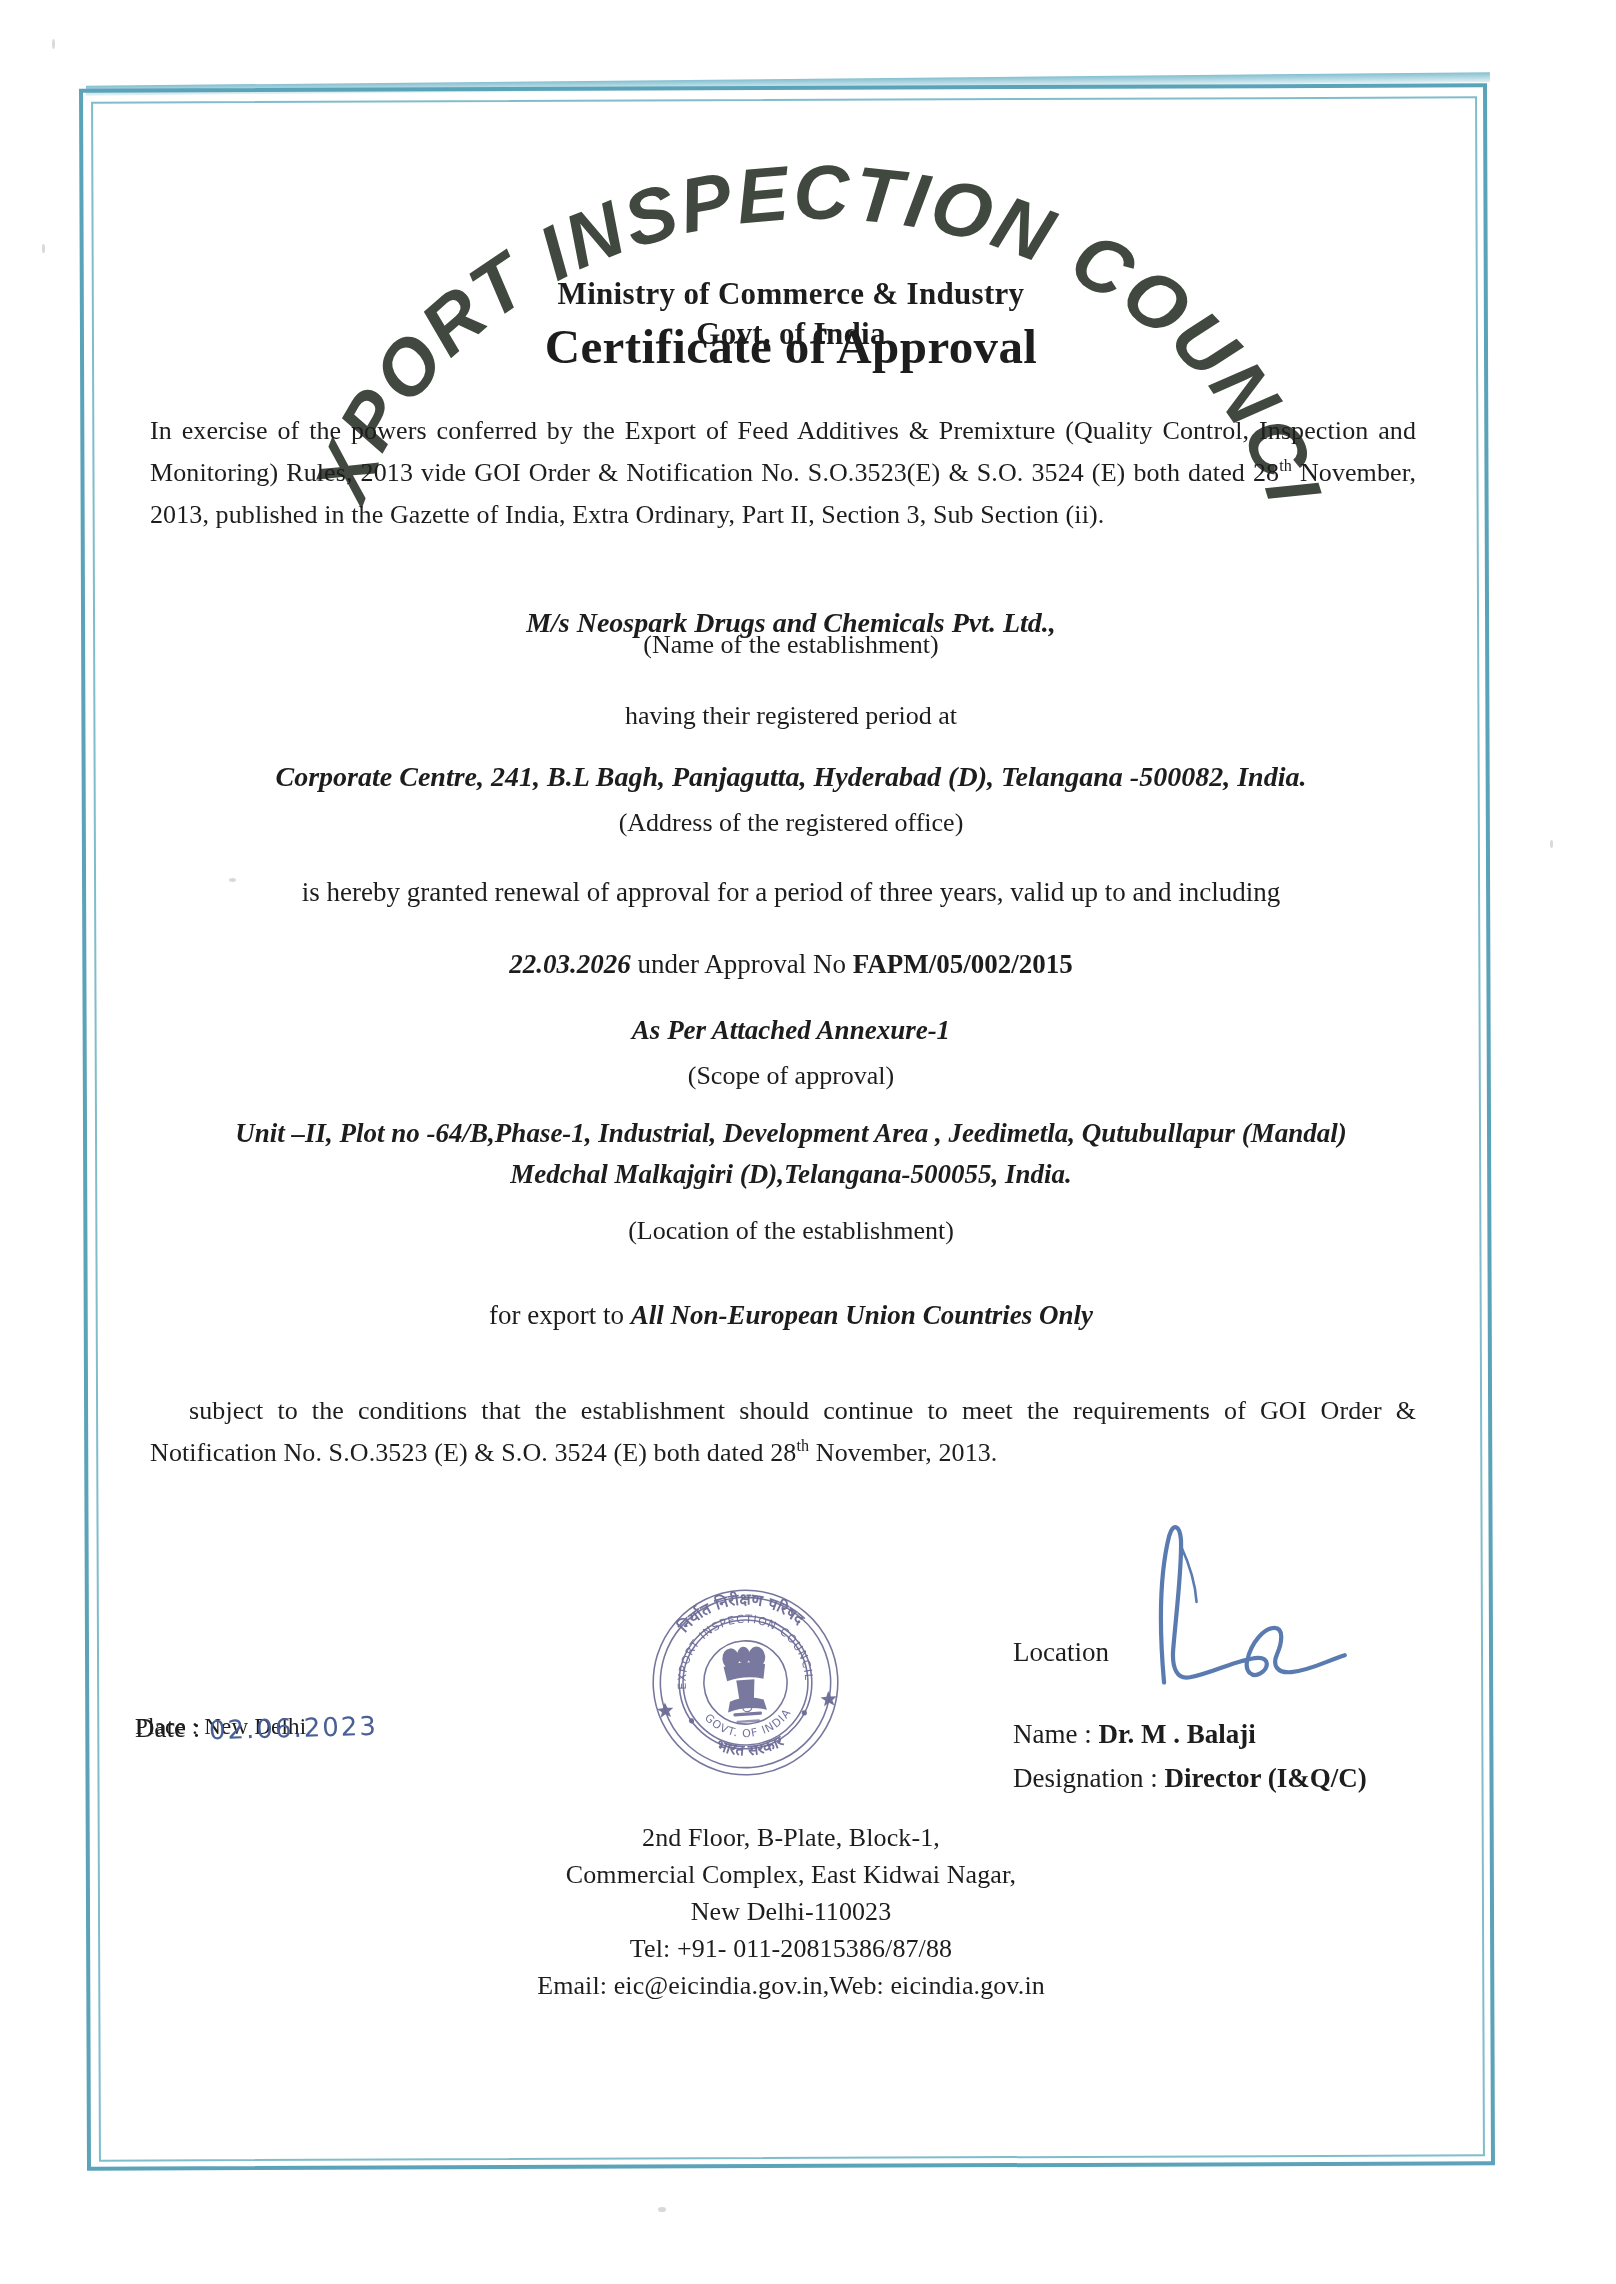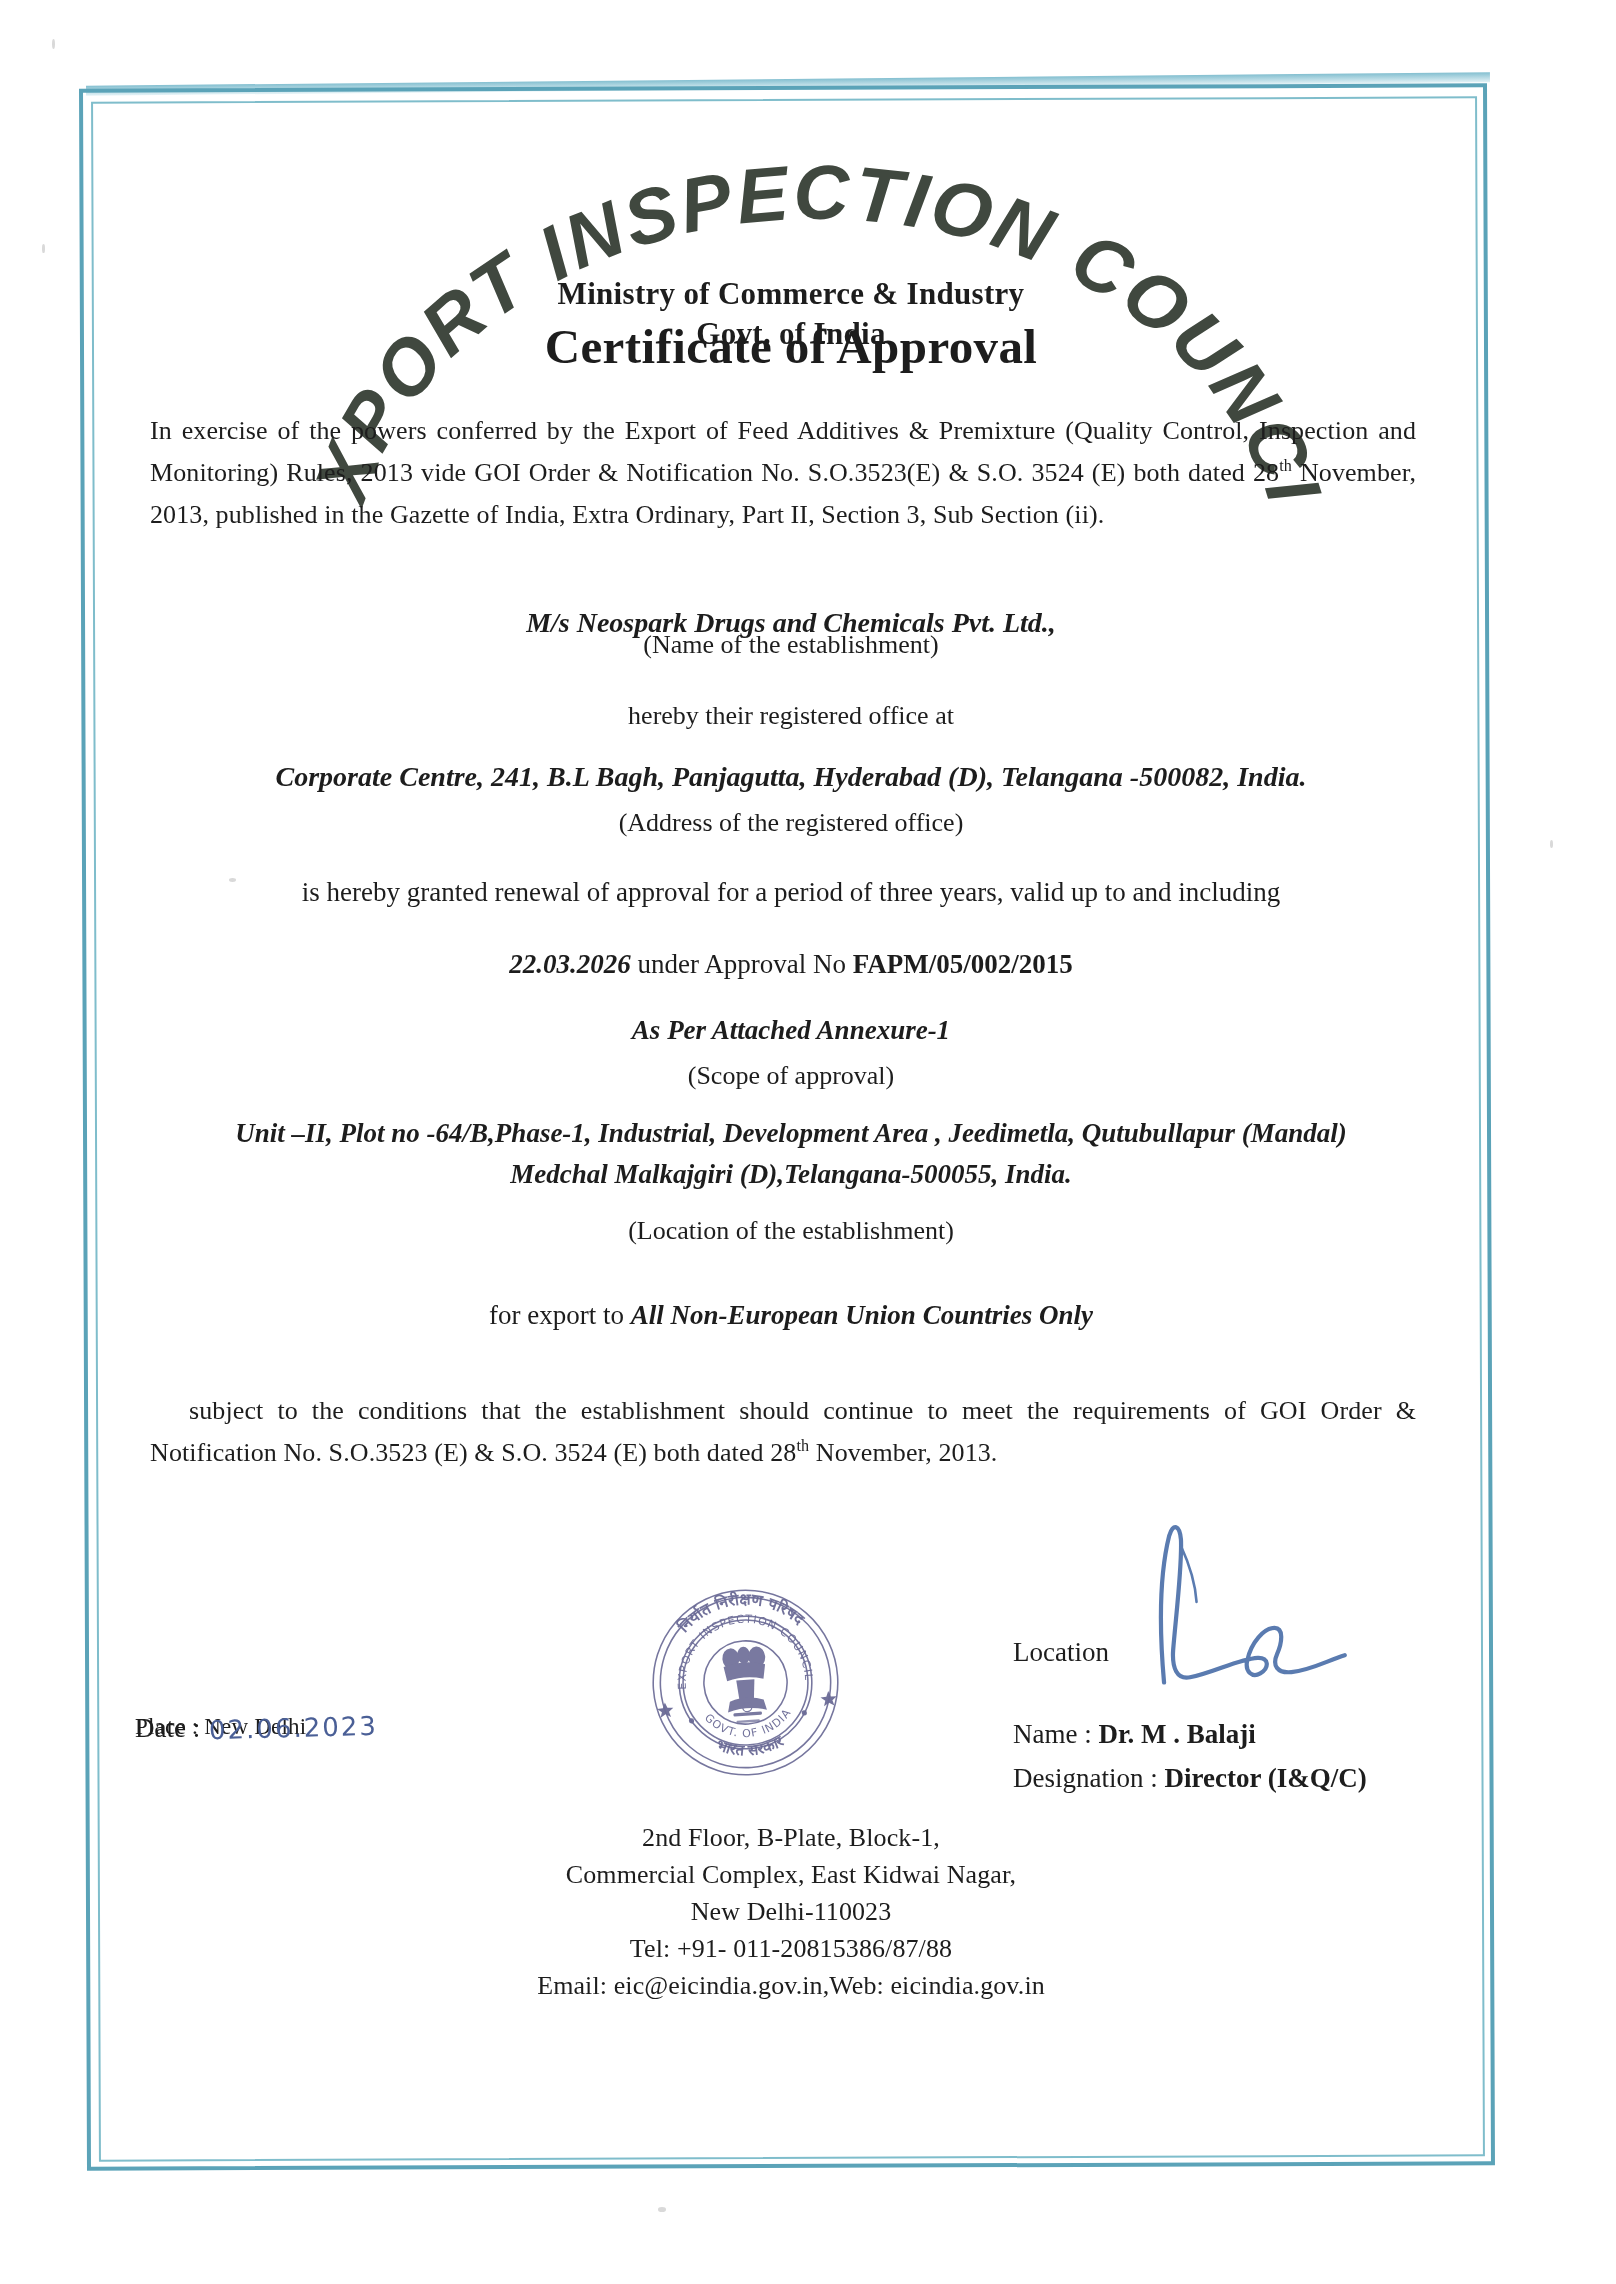--- a/index.html
+++ b/index.html
@@ -247,21 +247,21 @@
       <div>Ministry of Commerce &amp; Industry</div>
       <div>Govt. of India</div>
     </div>
 
     <div class="hdr" id="hdr-title">Certificate of Approval</div>
 
     <div class="body-block para" id="p-preamble"><span>In exercise of the powers conferred by the Export of Feed Additives &amp; Premixture (Quality Control, Inspection and Monitoring) Rules, 2013 vide GOI Order &amp; Notification No. S.O.3523(E) &amp;  S.O. 3524 (E) both  dated 28</span><sup>th</sup><span> November, 2013, published in the Gazette of India, Extra Ordinary, Part II, Section 3, Sub Section (ii).</span></div>
 
     <div class="body-block ctr bi" id="l-estname">M/s Neospark Drugs and Chemicals Pvt. Ltd.,</div>
     <div class="body-block ctr" id="l-estlabel">(Name of the establishment)</div>
-    <div class="body-block ctr" id="l-havingoff">hereby their registered office at</div>
+    <div class="body-block ctr" id="l-havingoff">having their registered period at</div>
     <div class="body-block ctr bi" id="l-address">Corporate Centre, 241, B.L Bagh, Panjagutta, Hyderabad (D), Telangana -500082, India.</div>
     <div class="body-block ctr" id="l-addrlabel">(Address of the registered office)</div>
 
     <div class="body-block ctr" id="l-granted">is hereby granted  renewal of approval for a period of three years, valid up to and including</div>
 
     <div class="body-block ctr" id="l-validity"><span class="bi">22.03.2026</span><span> under Approval No </span><span class="b">FAPM/05/002/2015</span></div>
 
     <div class="body-block ctr bi" id="l-annexure">As Per Attached Annexure-1</div>
     <div class="body-block ctr" id="l-scopelbl">(Scope of approval)</div>
 

